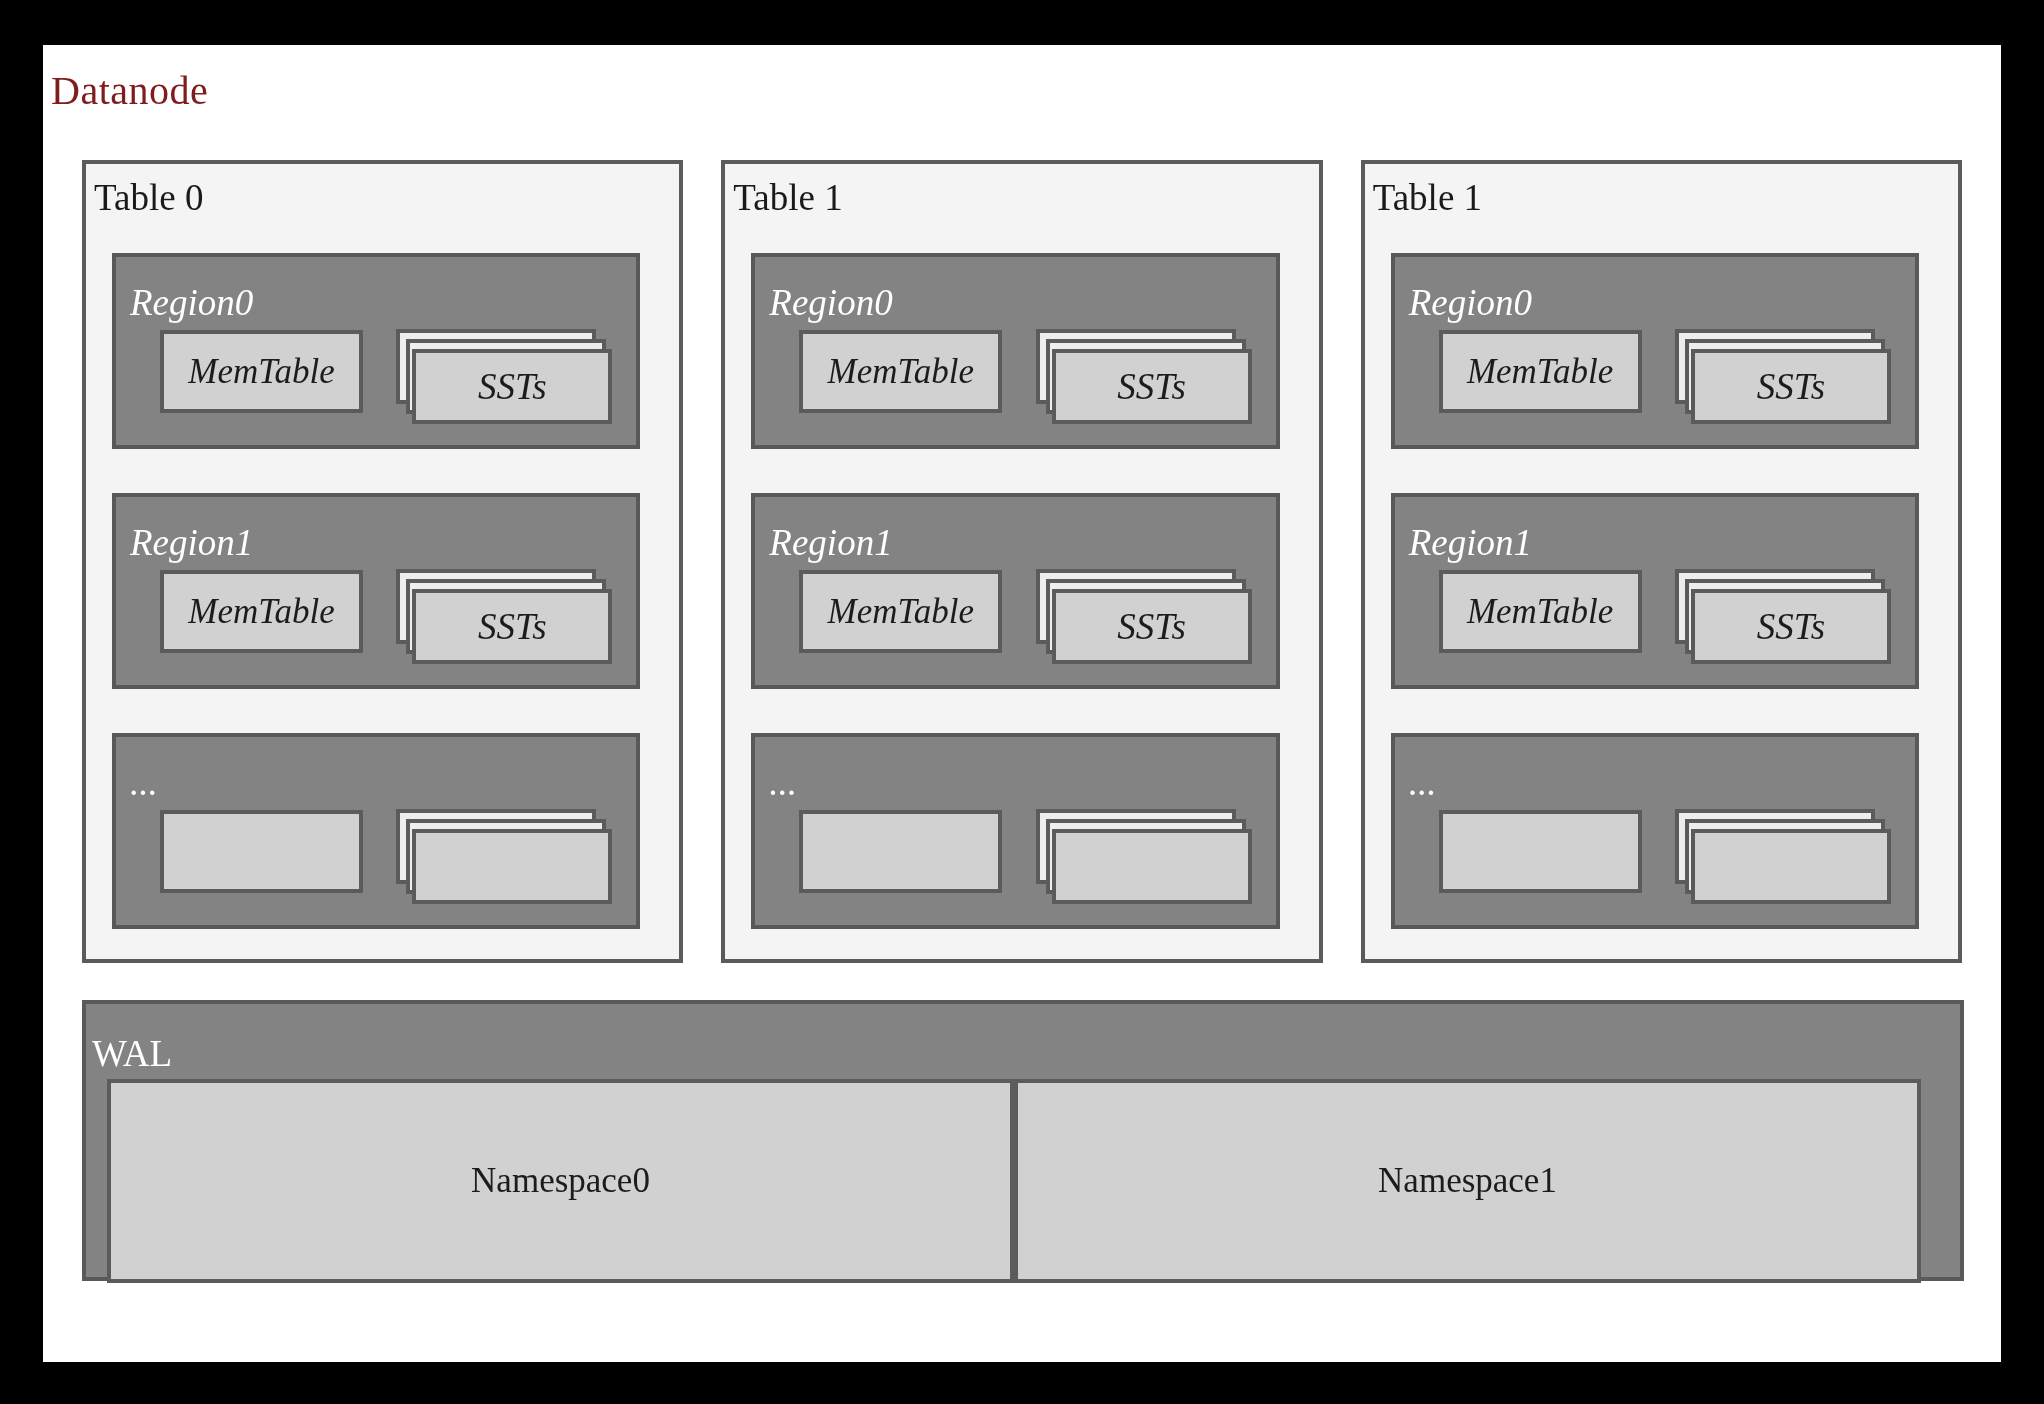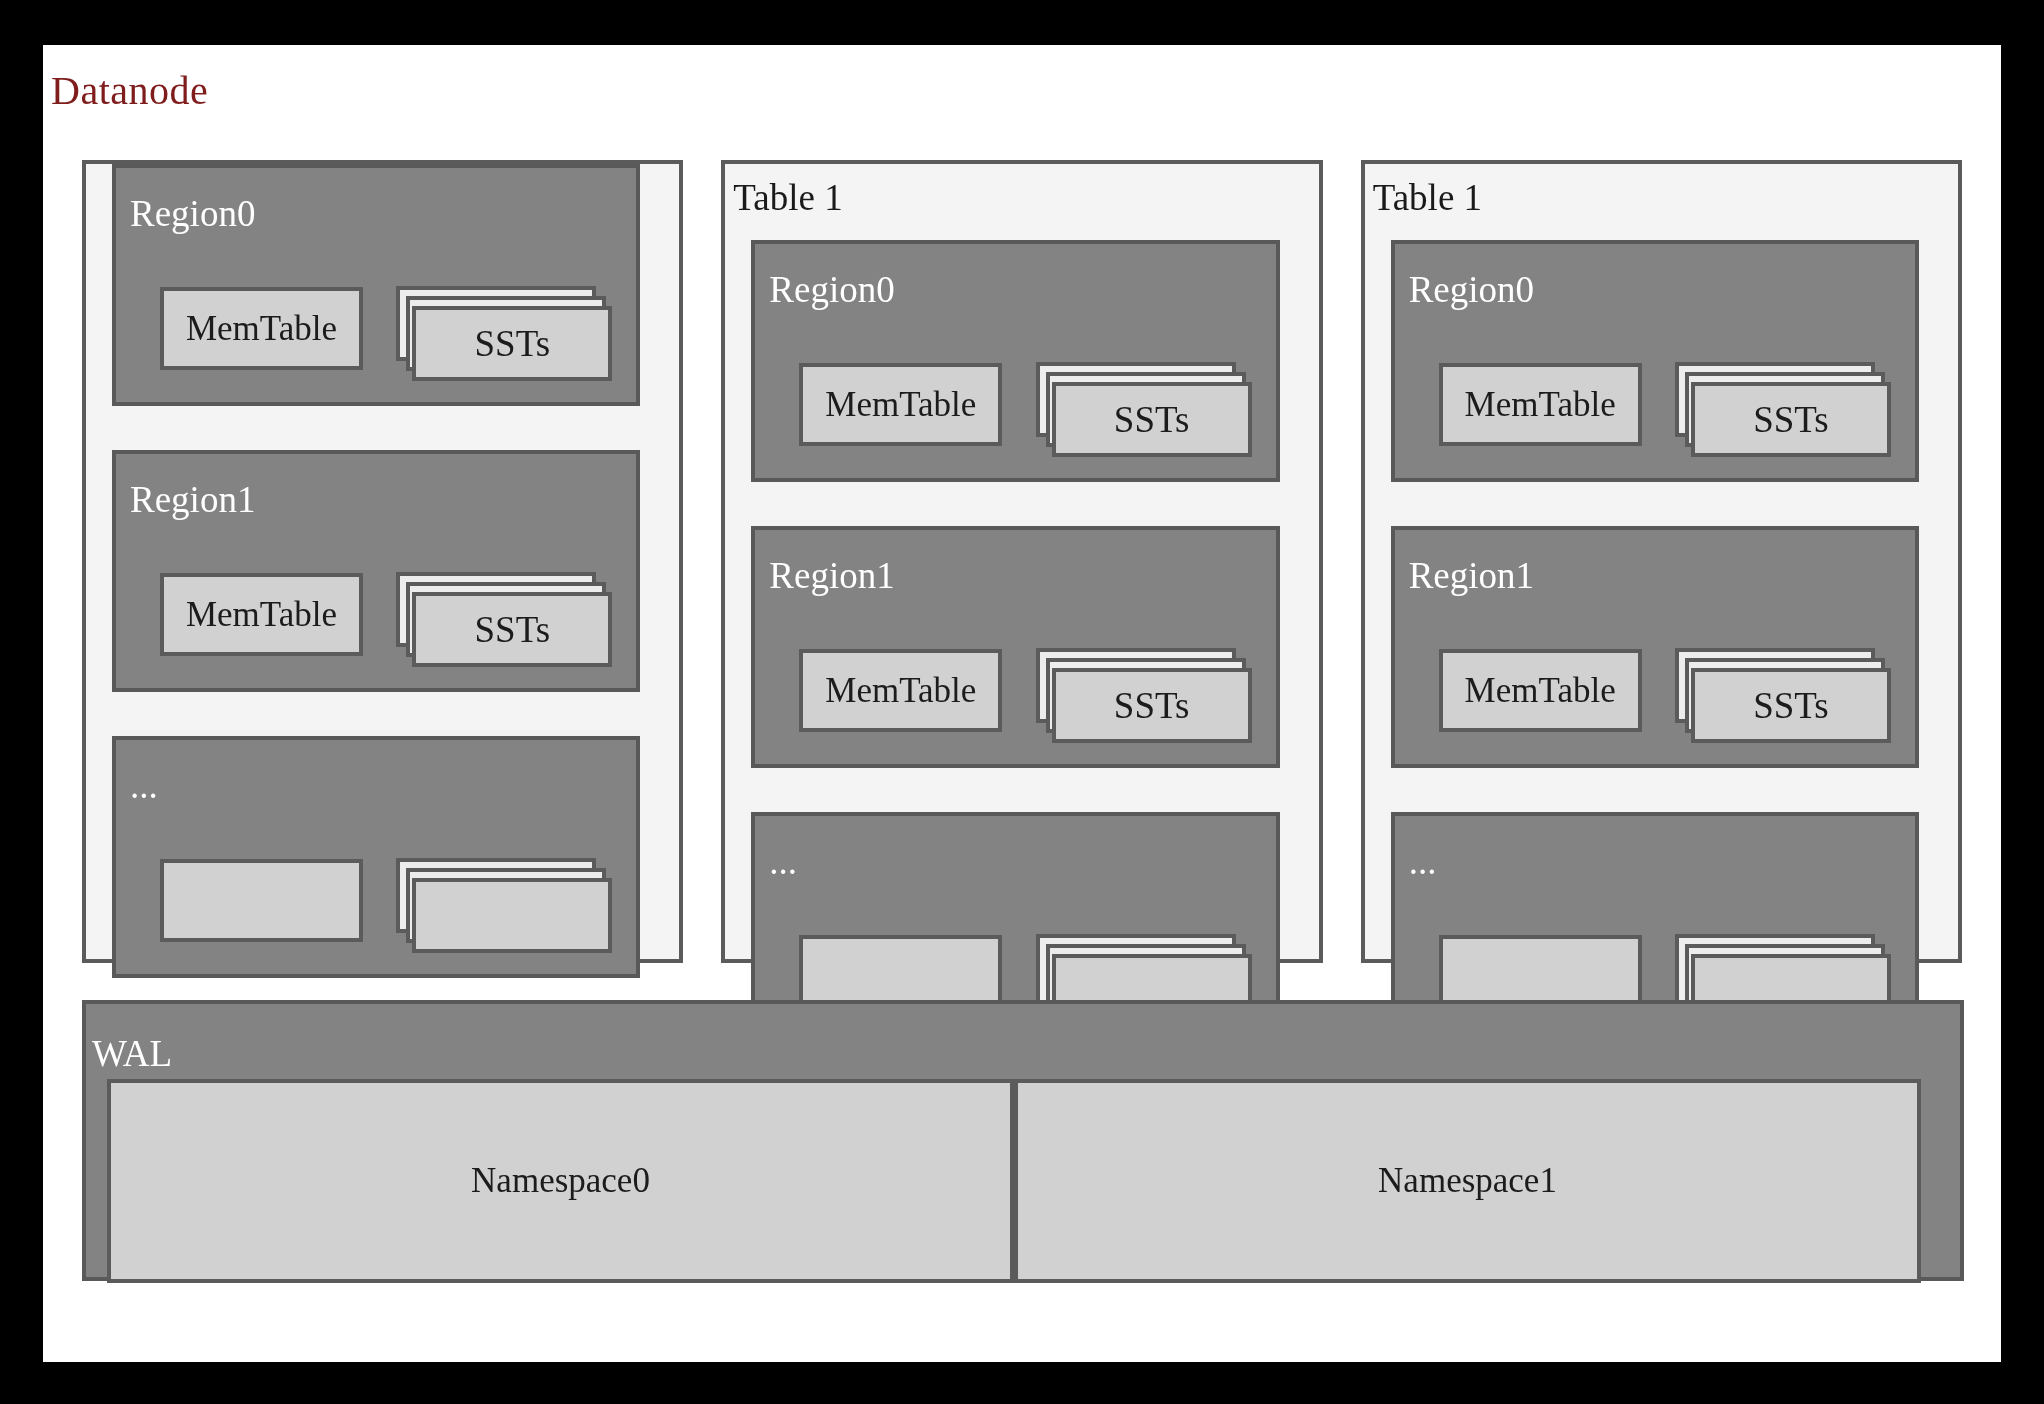--- a/index.html
+++ b/index.html
@@ -38,25 +38,26 @@
     flex:1;
     background:var(--table-fill);
     border:4px solid var(--box-border);
   }
   .table-label{
     margin:12px 0 0 8px;
     font-size:37px;color:#1a1a1a;
     height:64px;line-height:44px;
   }
   .region{
-    margin:0 39px 44px 26px;
-    height:242px;
+    margin:13px 39px 44px 26px;
+    height:196px;
     background:var(--panel-fill);
     border:4px solid var(--panel-border);
     position:relative;
+    font-style:italic;
   }
   .region-label{
     position:absolute;top:24px;left:14px;
     font-size:37px;color:var(--text-light);
   }
   .region-row{
     position:absolute;left:44px;right:20px;bottom:21px;height:95px;
     display:flex;justify-content:space-between;align-items:center;
   }
   .membox{
@@ -105,20 +106,21 @@
 <body>
 
 <div class="stage">
   <div class="frame">
 
     <div class="diagram-title">Datanode</div>
 
     <div class="tables-row">
 
       <div class="table-box">
+        <div class="table-label">Table 0</div>
         <div class="region">
           <div class="region-label">Region0</div>
           <div class="region-row">
             <div class="membox">MemTable</div>
             <div class="stack">
               <div class="card l1"></div>
               <div class="card l2"></div>
               <div class="card l3">SSTs</div>
             </div>
           </div>

